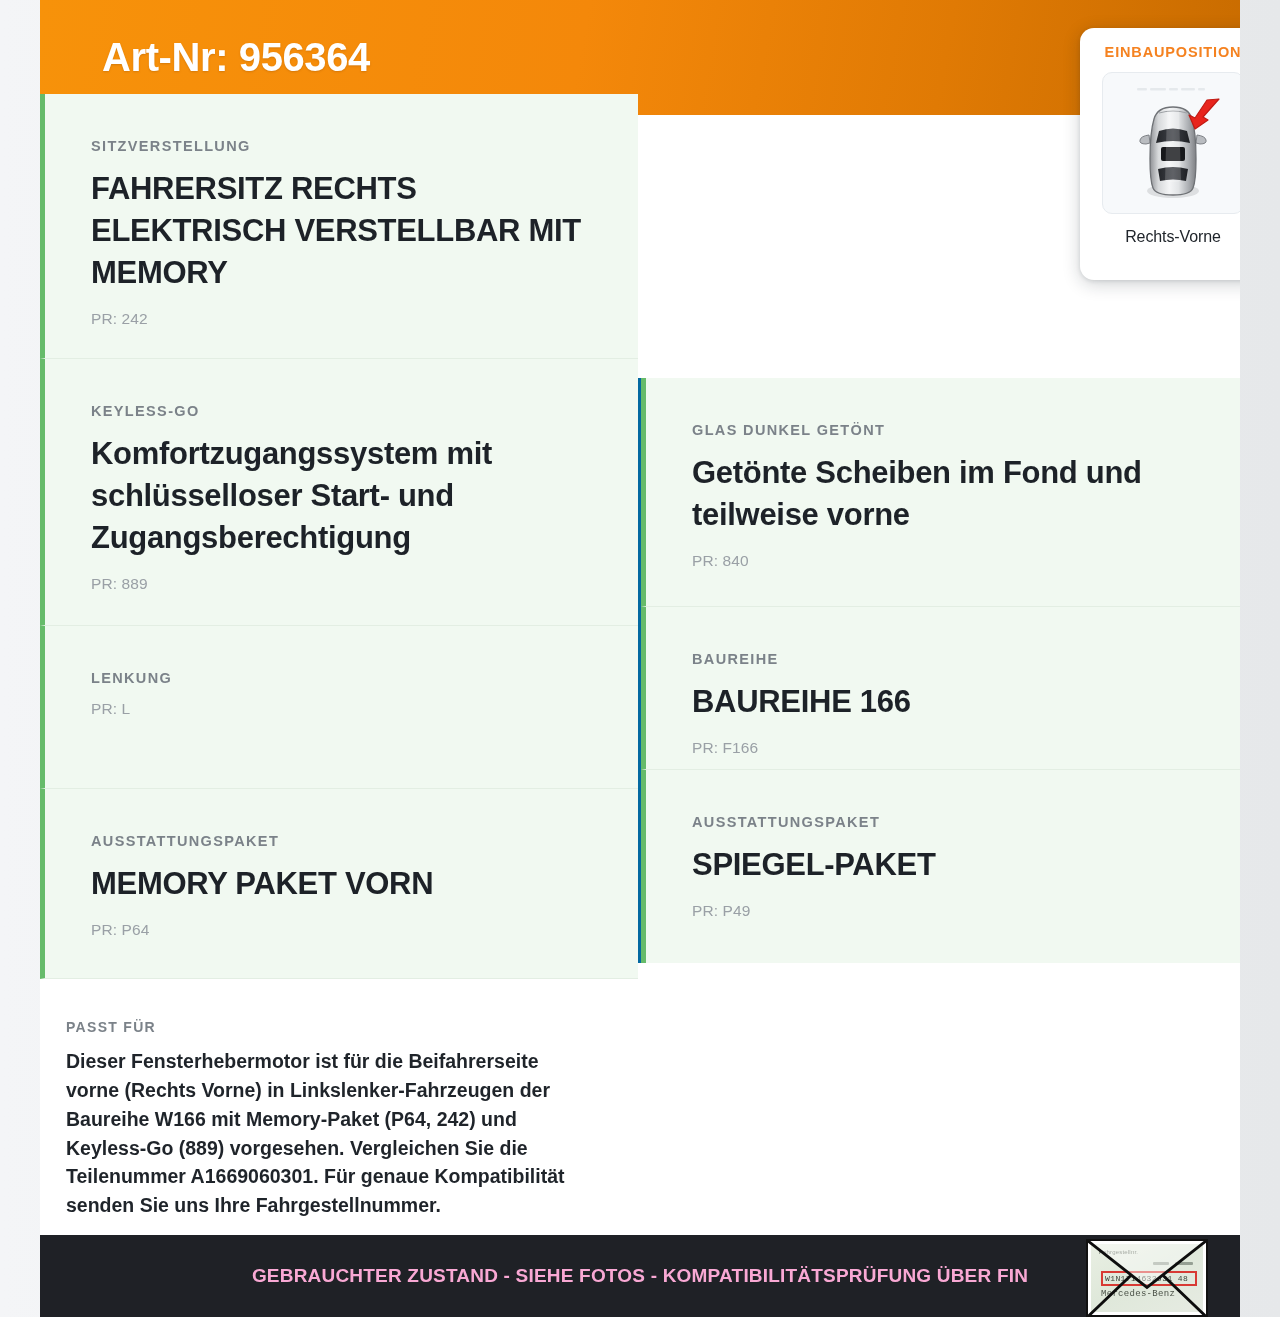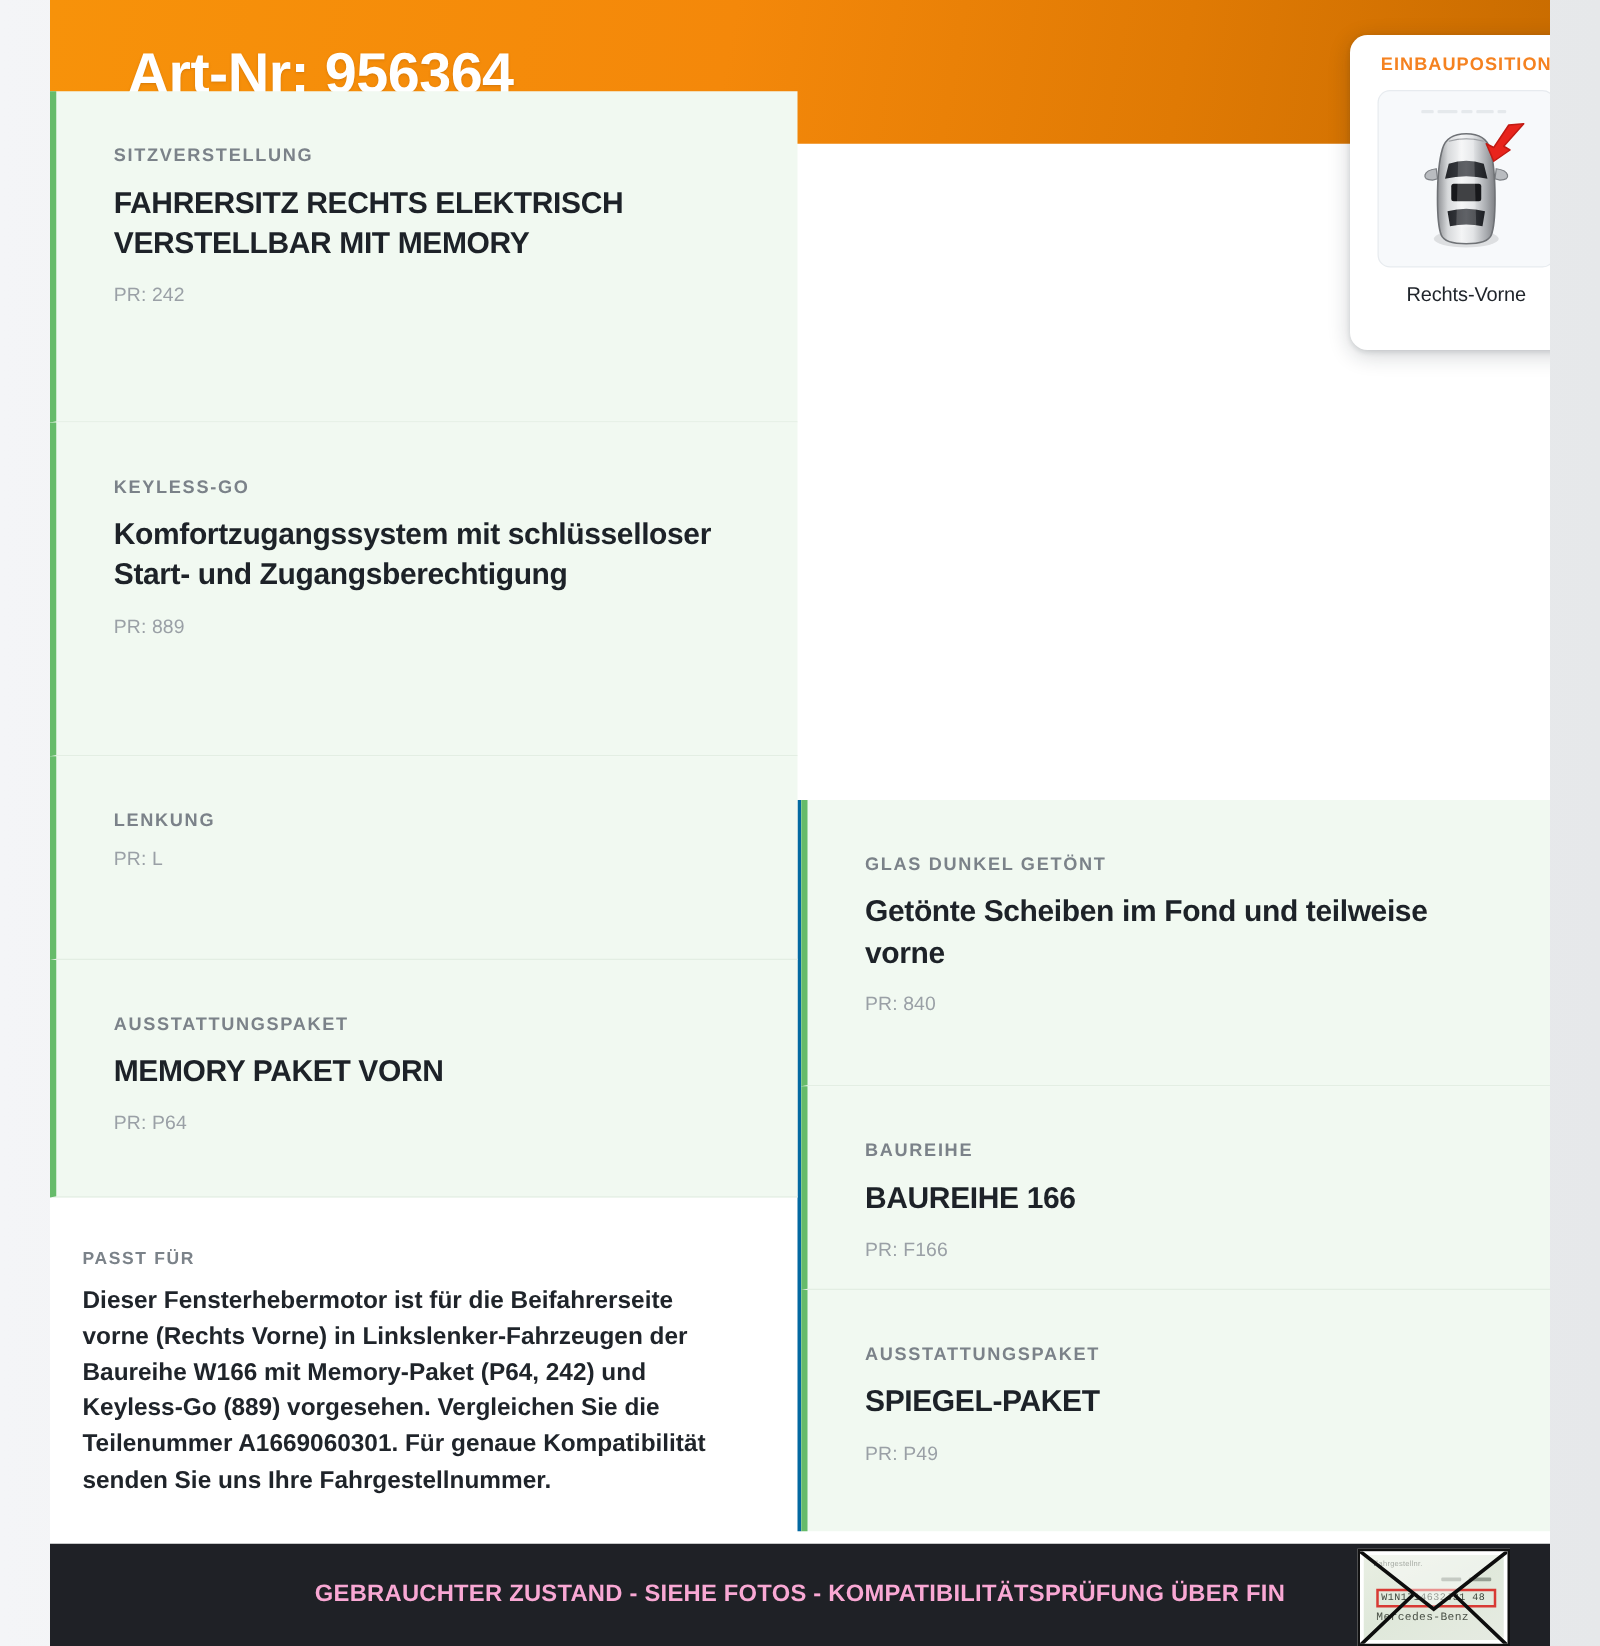--- a/index.html
+++ b/index.html
@@ -33,36 +33,36 @@
     top: 0;
     width: 1200px;
     height: 115px;
     background: linear-gradient(100deg, #f7920a 0%, #f4880a 45%, #e07a04 75%, #c96c00 100%);
     box-sizing: border-box;
     display: flex;
     align-items: center;
   }
   .header-title {
     color: #ffffff;
-    font-size: 46px;
+    font-size: 40px;
     font-weight: bold;
     letter-spacing: -0.4px;
     margin-left: 62px;
     text-shadow: 0 1px 2px rgba(120,60,0,.25);
   }
 
   
   .columns {
     position: absolute;
     left: 0;
     top: 115px;
     width: 1200px;
     height: 1110px;
     display: flex;
-    align-items: flex-end;
+    align-items: center;
   }
   .col {
     width: 598px;
     box-sizing: border-box;
   }
   .col-left { width: 598px; }
   .col-right {
     width: 602px;
     border-left: 3px solid #0369a1;
   }
@@ -81,21 +81,21 @@
   .card-label {
     font-size: 14.5px;
     font-weight: bold;
     letter-spacing: 1.35px;
     color: #7b8289;
     text-transform: uppercase;
     margin-bottom: 14px;
     white-space: nowrap;
   }
   .card-title {
-    font-size: 24px;
+    font-size: 31px;
     font-weight: bold;
     line-height: 1.36;
     color: #1d2228;
     letter-spacing: -0.3px;
     margin-bottom: 16px;
   }
   .card-title.upper { text-transform: uppercase; }
   .card-pr {
     font-size: 15.5px;
     color: #9aa0a6;

